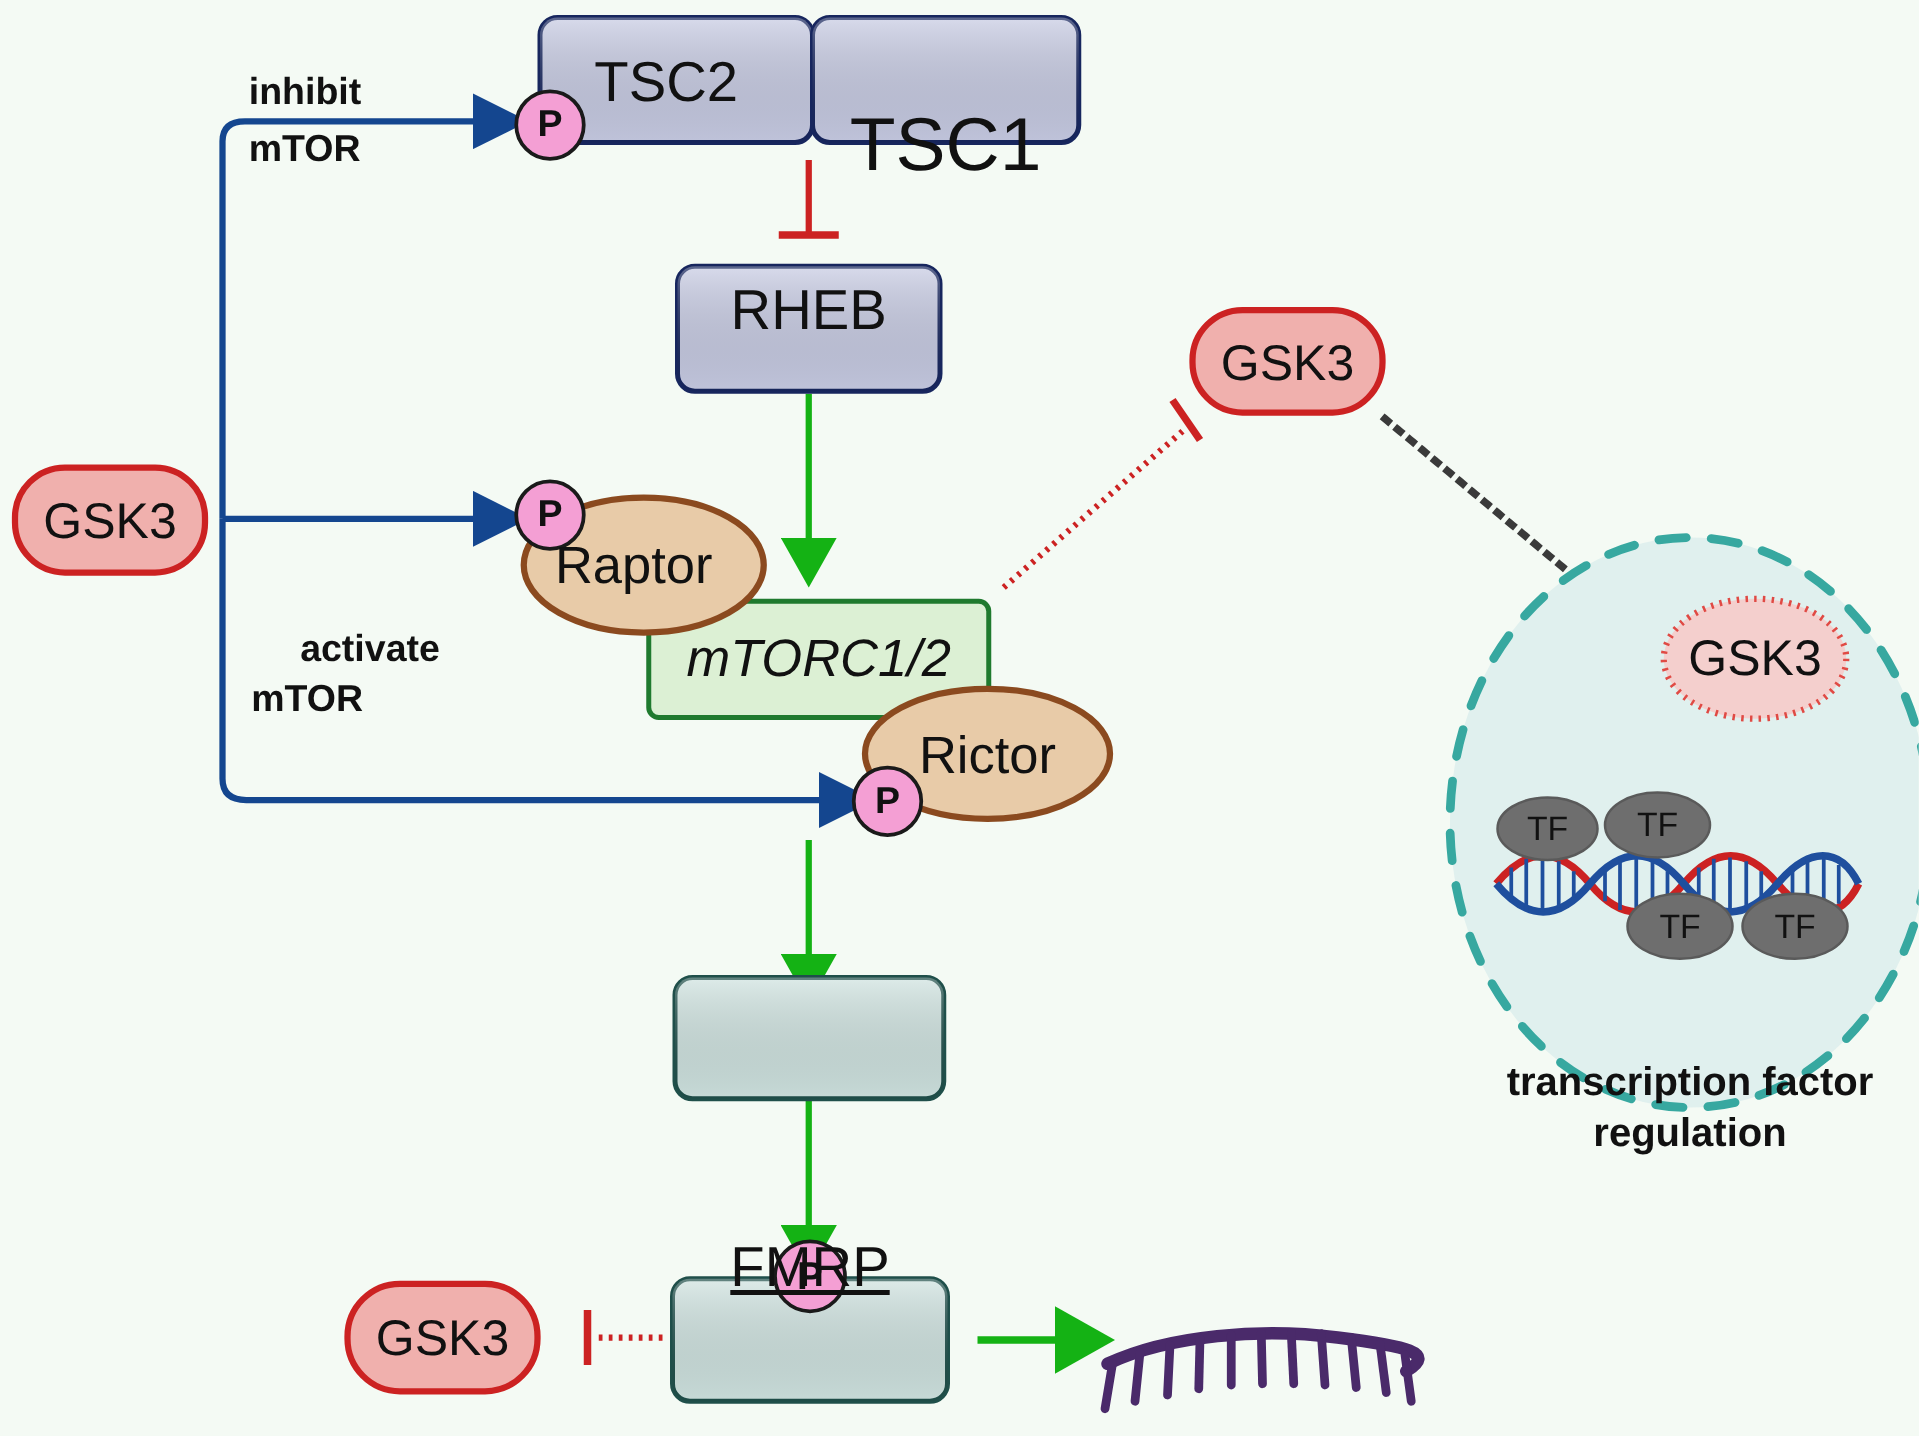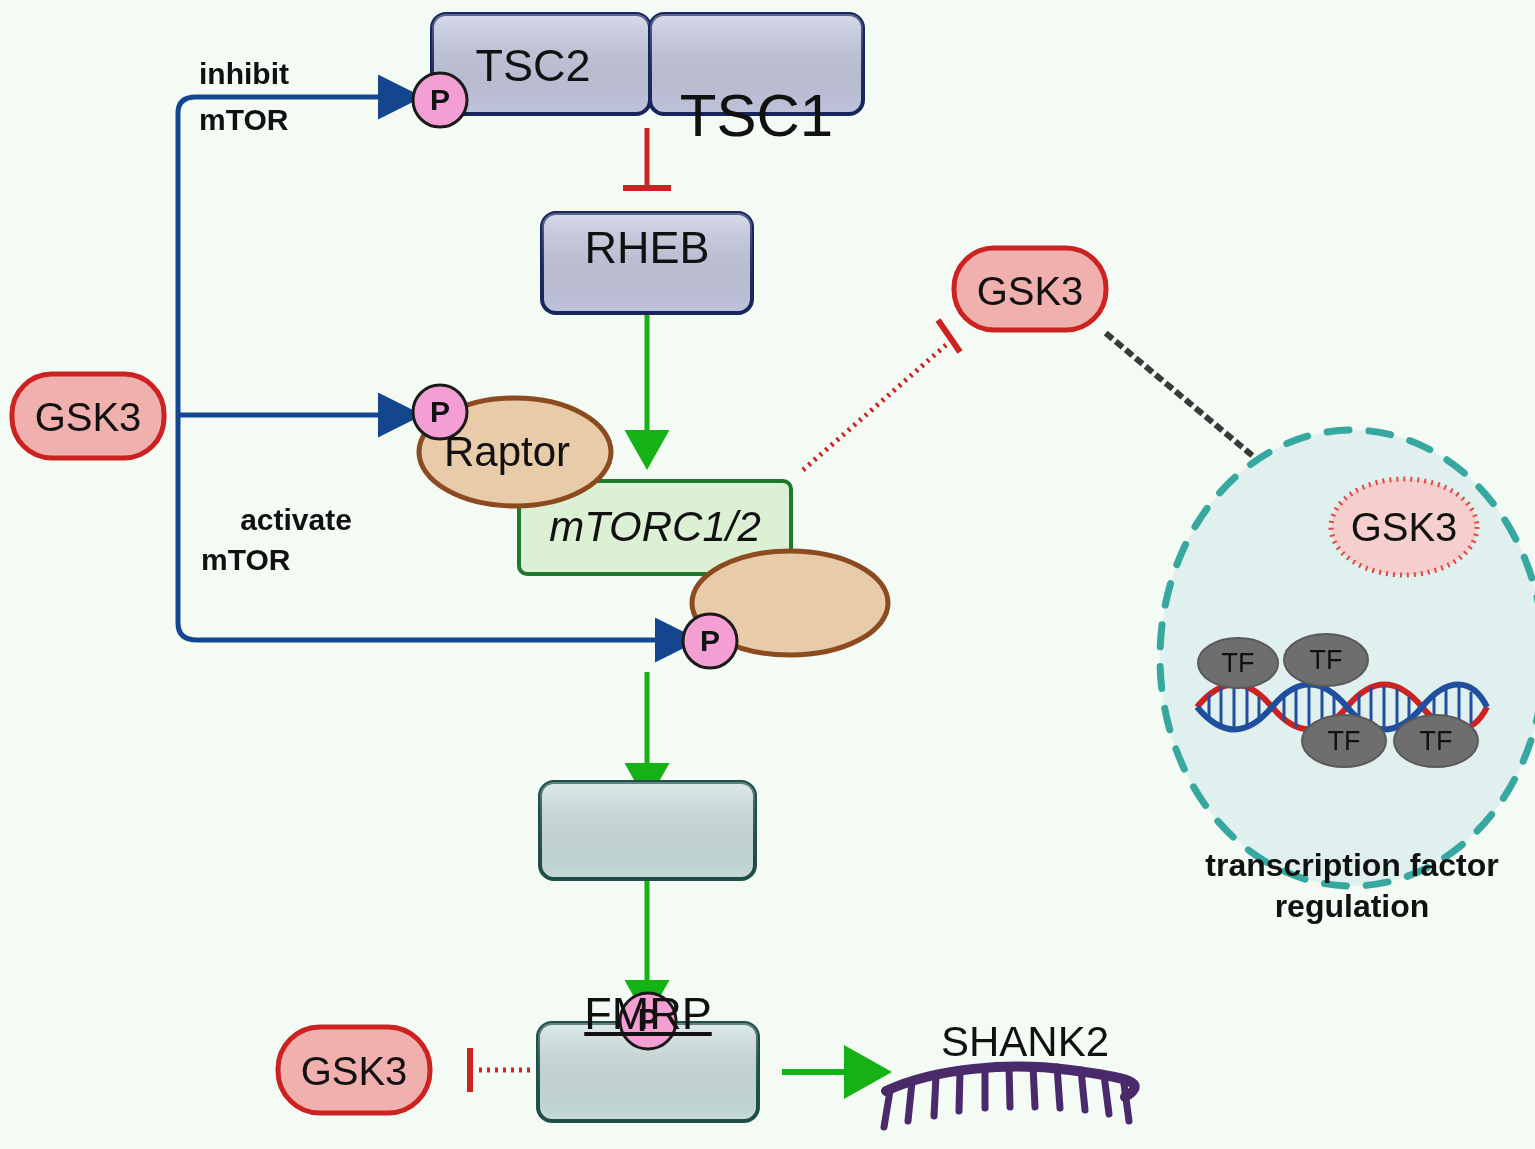--- a/index.html
+++ b/index.html
@@ -147,20 +147,21 @@
       <line x1="1124" y1="1084" x2="1129" y2="1121"></line>
     </g>
   </g>
 </svg>
 
 <div class="lbl" style="left:424px;top:40px;width:218px;font-size:45px;">TSC2</div>
 <div class="lbl" style="left:650px;top:40px;width:213px;font-size:60px;margin-top:41px;">TSC1</div>
 <div class="lbl" style="left:542px;top:222px;width:210px;font-size:45px;">RHEB</div>
 <div class="lbl" style="left:519px;top:503px;width:272px;font-size:42px;font-style:italic;">mTORC1/2</div>
 <div class="lbl" style="left:411px;top:428px;width:192px;font-size:42px;">Raptor</div>
+<div class="lbl" style="left:692px;top:580px;width:196px;font-size:42px;">Rictor</div>
 <div class="lbl" style="left:538px;top:988px;width:220px;font-size:45px;text-decoration:underline;">FMRP</div>
 
 <div class="lbl" style="left:12px;top:395px;width:152px;font-size:40px;">GSK3</div>
 <div class="lbl" style="left:954px;top:269px;width:152px;font-size:40px;">GSK3</div>
 <div class="lbl" style="left:278px;top:1049px;width:152px;font-size:40px;">GSK3</div>
 <div class="lbl" style="left:1331px;top:505px;width:146px;font-size:40px;">GSK3</div>
 
 <div class="lbl" style="left:413px;top:83px;width:54px;font-size:30px;font-weight:bold;">P</div>
 <div class="lbl" style="left:413px;top:395px;width:54px;font-size:30px;font-weight:bold;">P</div>
 <div class="lbl" style="left:683px;top:624px;width:54px;font-size:30px;font-weight:bold;">P</div>
@@ -172,15 +173,14 @@
 <div class="lbl" style="left:201px;top:543px;width:190px;font-size:30px;font-weight:bold;text-align:left;">mTOR</div>
 
 <div class="lbl" style="left:1198px;top:648px;width:80px;font-size:27px;">TF</div>
 <div class="lbl" style="left:1286px;top:645px;width:80px;font-size:27px;">TF</div>
 <div class="lbl" style="left:1304px;top:726px;width:80px;font-size:27px;">TF</div>
 <div class="lbl" style="left:1396px;top:726px;width:80px;font-size:27px;">TF</div>
 
 <div class="lbl" style="left:1152px;top:847px;width:400px;font-size:32px;font-weight:bold;">transcription factor</div>
 <div class="lbl" style="left:1152px;top:888px;width:400px;font-size:32px;font-weight:bold;">regulation</div>
 
-<div class="lbl" style="left:905px;top:1018px;width:240px;font-size:42px;">SHANK2</div>
 
 </div>
 
 </body></html>

